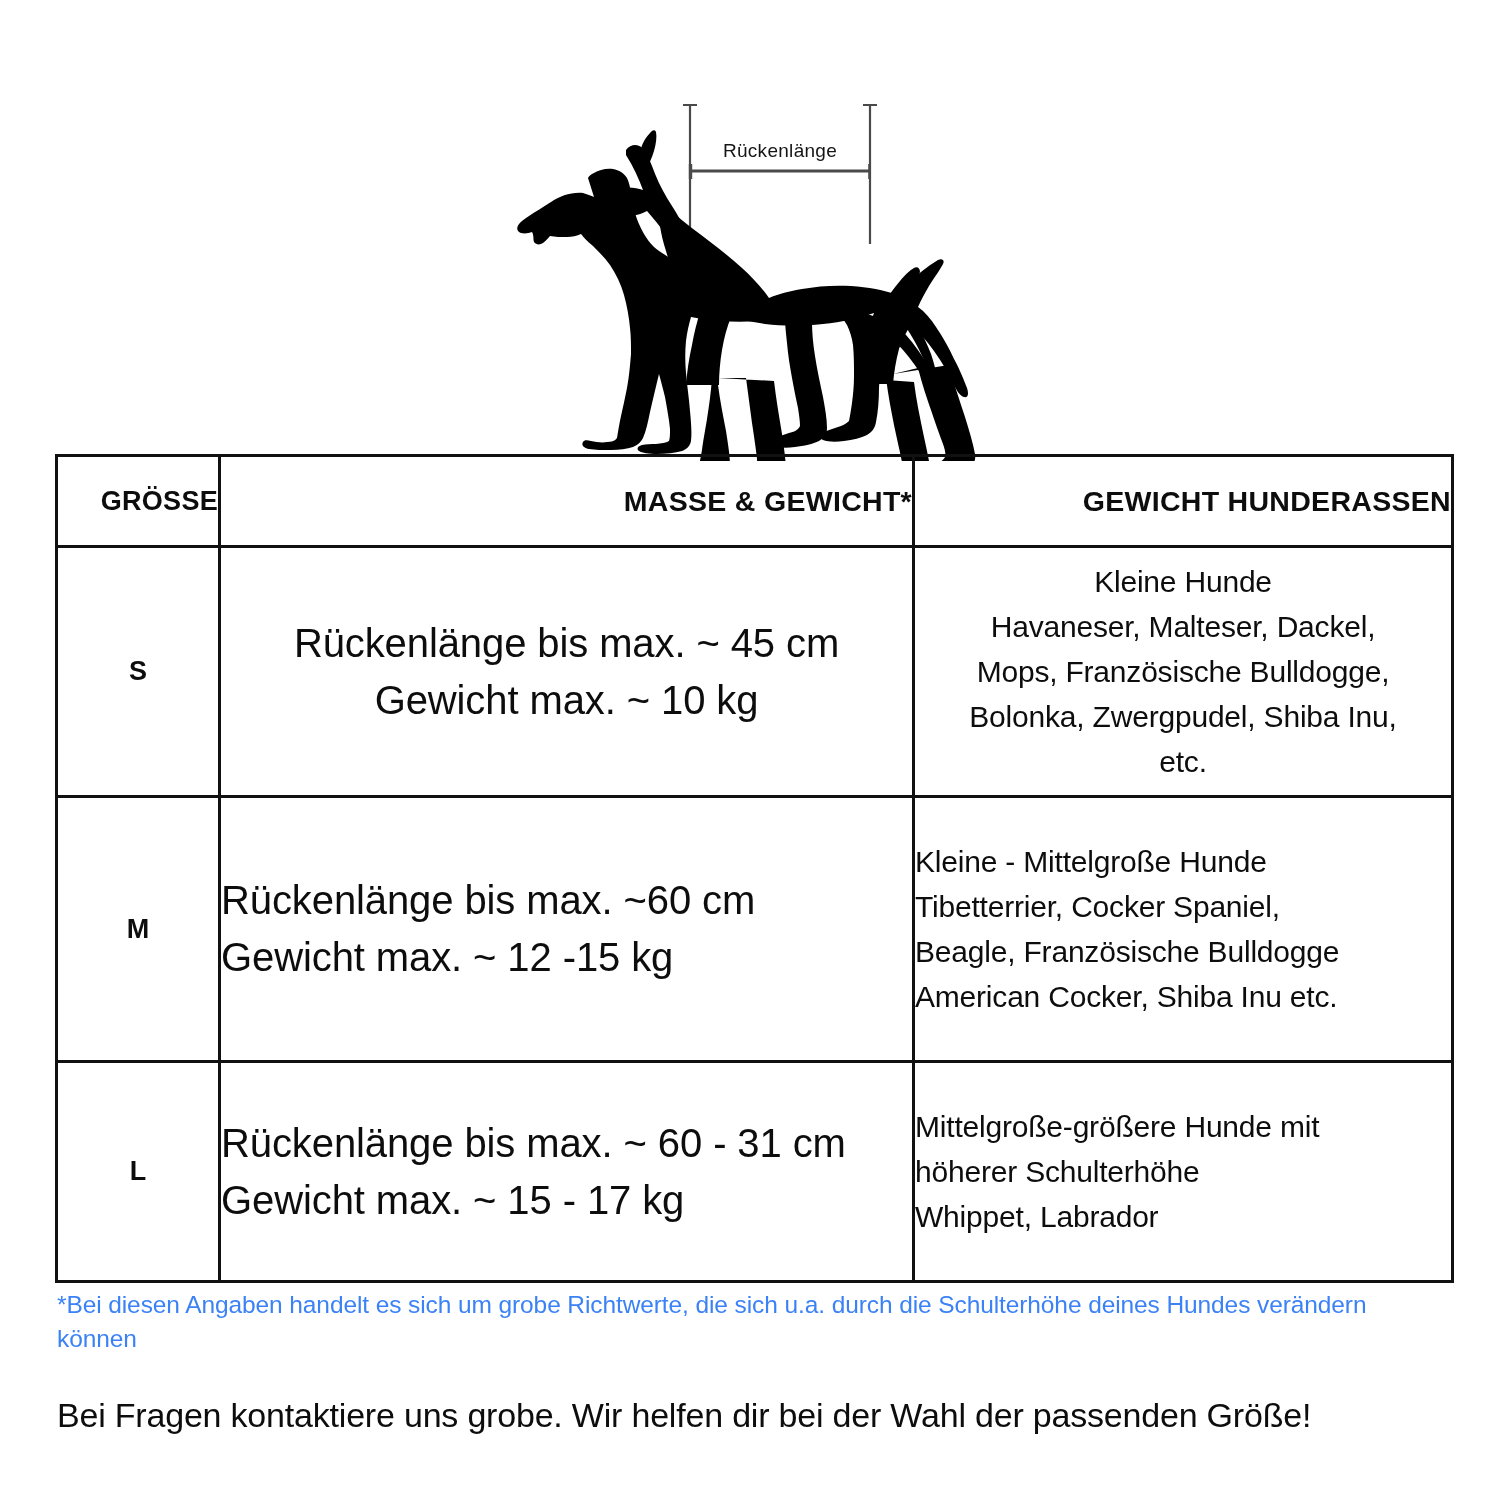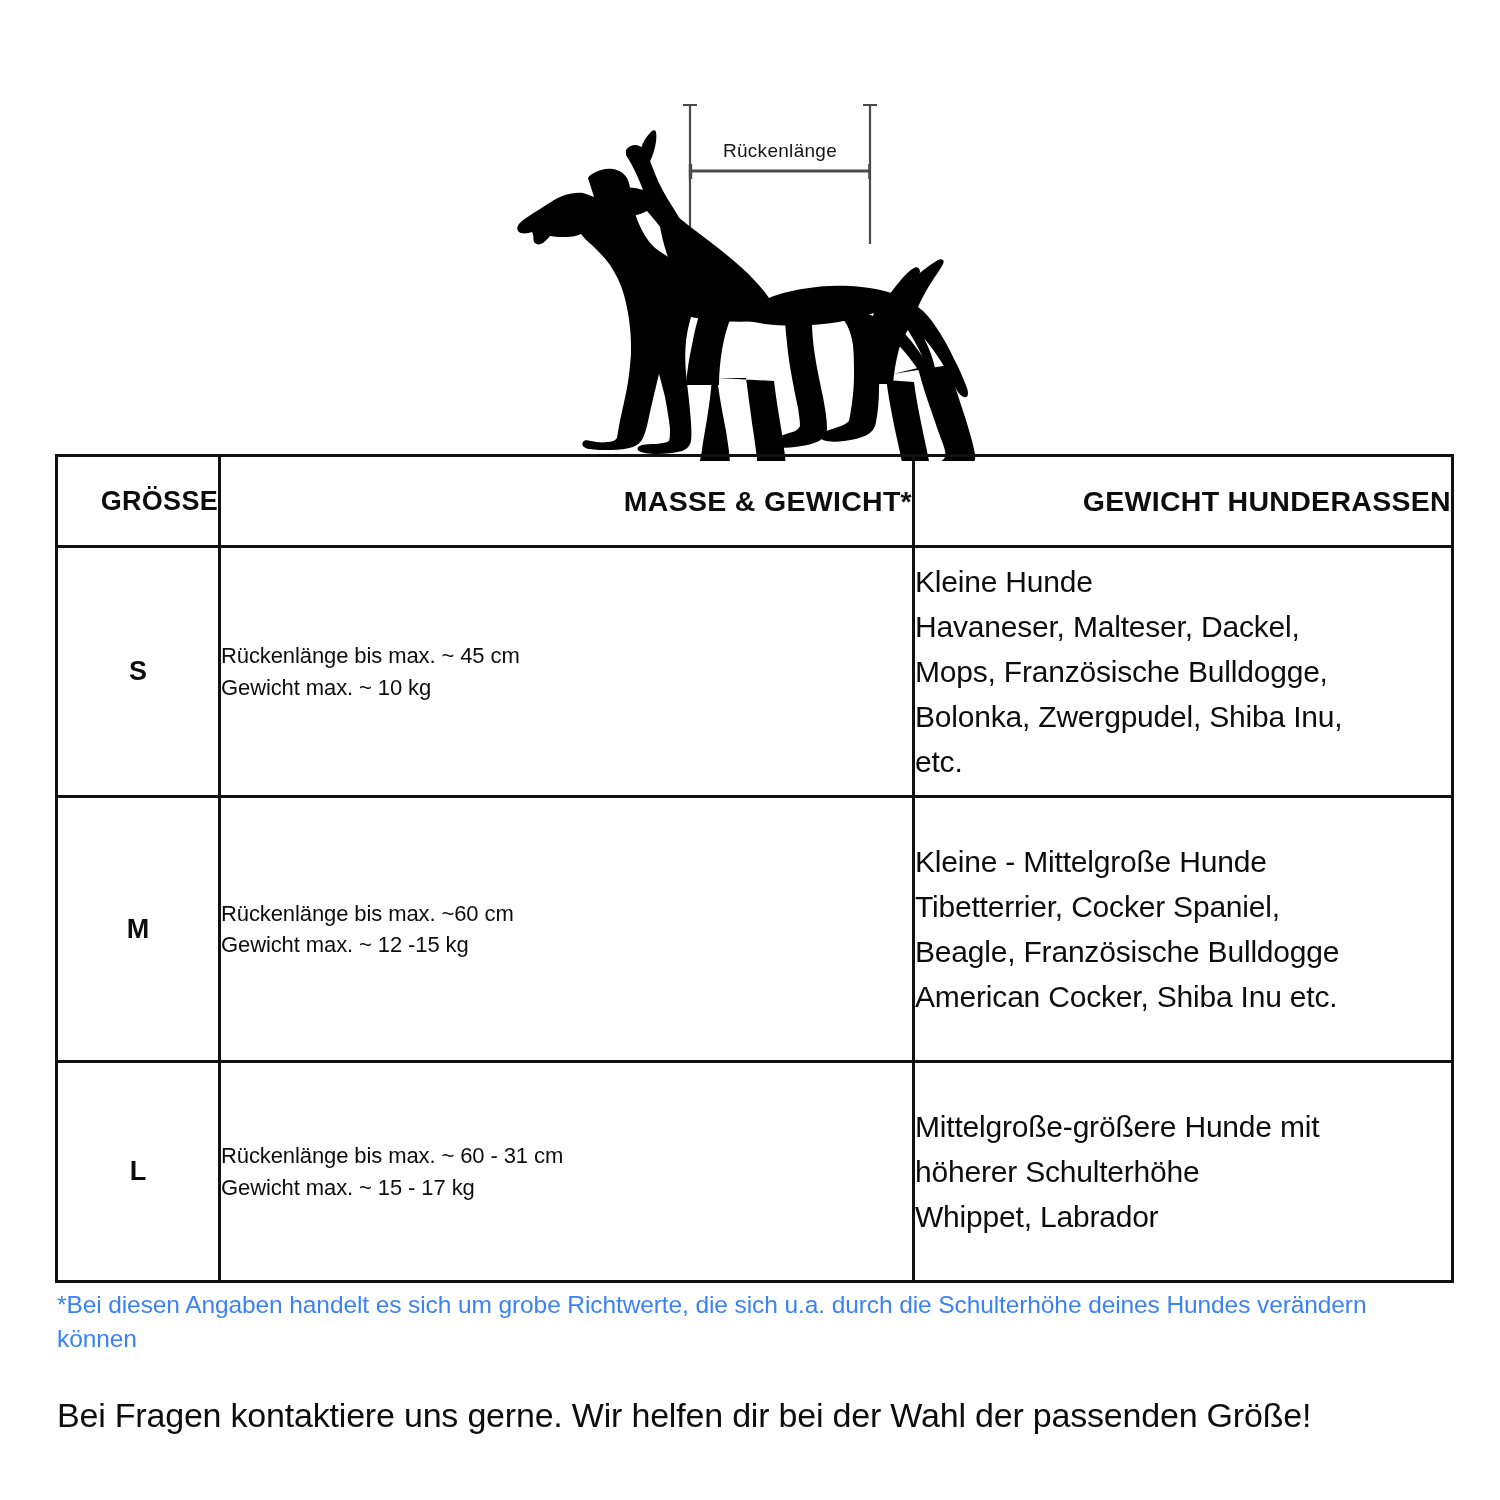--- a/index.html
+++ b/index.html
@@ -46,36 +46,36 @@
   }
   .th-cell.size-h { font-size:27px; }
 
   .size-cell {
     text-align:center;
     font-weight:bold;
     font-size:27px;
   }
   .meas-cell {
     padding-left:26px;
-    font-size:22px;
+    font-size:40px;
     line-height:1.42;
     white-space:pre-line;
     letter-spacing:-0.1px;
     margin-top:36px;
   }
   .breed-cell {
     padding:8px 10px 8px 13px;
     font-size:30px;
     line-height:1.50;
     white-space:pre-line;
     letter-spacing:-0.2px;
     vertical-align:middle;
   }
   .row-s  .meas-cell, .row-s  .breed-cell { }
-  tr.row-s  td { height:250px; }
+  tr.row-s  td { height:250px;text-align:center; }
   tr.row-m  td { height:265px; }
   tr.row-l  td { height:220px; }
 
   
   #footnote {
     position:absolute;
     left:57px; top:1288px;
     width:1310px;
     font-size:24.5px;
     line-height:1.38;
@@ -372,13 +372,13 @@
       <td class="meas-cell">Rückenlänge bis max. ~ 60 - 31 cm
 Gewicht max. ~ 15 - 17 kg</td>
       <td class="breed-cell">Mittelgroße-größere Hunde mit
 höherer Schulterhöhe
 Whippet, Labrador</td>
     </tr>
   </tbody>
 </table>
 
 <div id="footnote">*Bei diesen Angaben handelt es sich um grobe Richtwerte, die sich u.a. durch die Schulterhöhe deines Hundes verändern können</div>
-<div id="closing">Bei Fragen kontaktiere uns gerne. Wir helfen dir bei der Wahl der passenden Größe!</div>
+<div id="closing">Bei Fragen kontaktiere uns grobe. Wir helfen dir bei der Wahl der passenden Größe!</div>
 
 </body></html>

